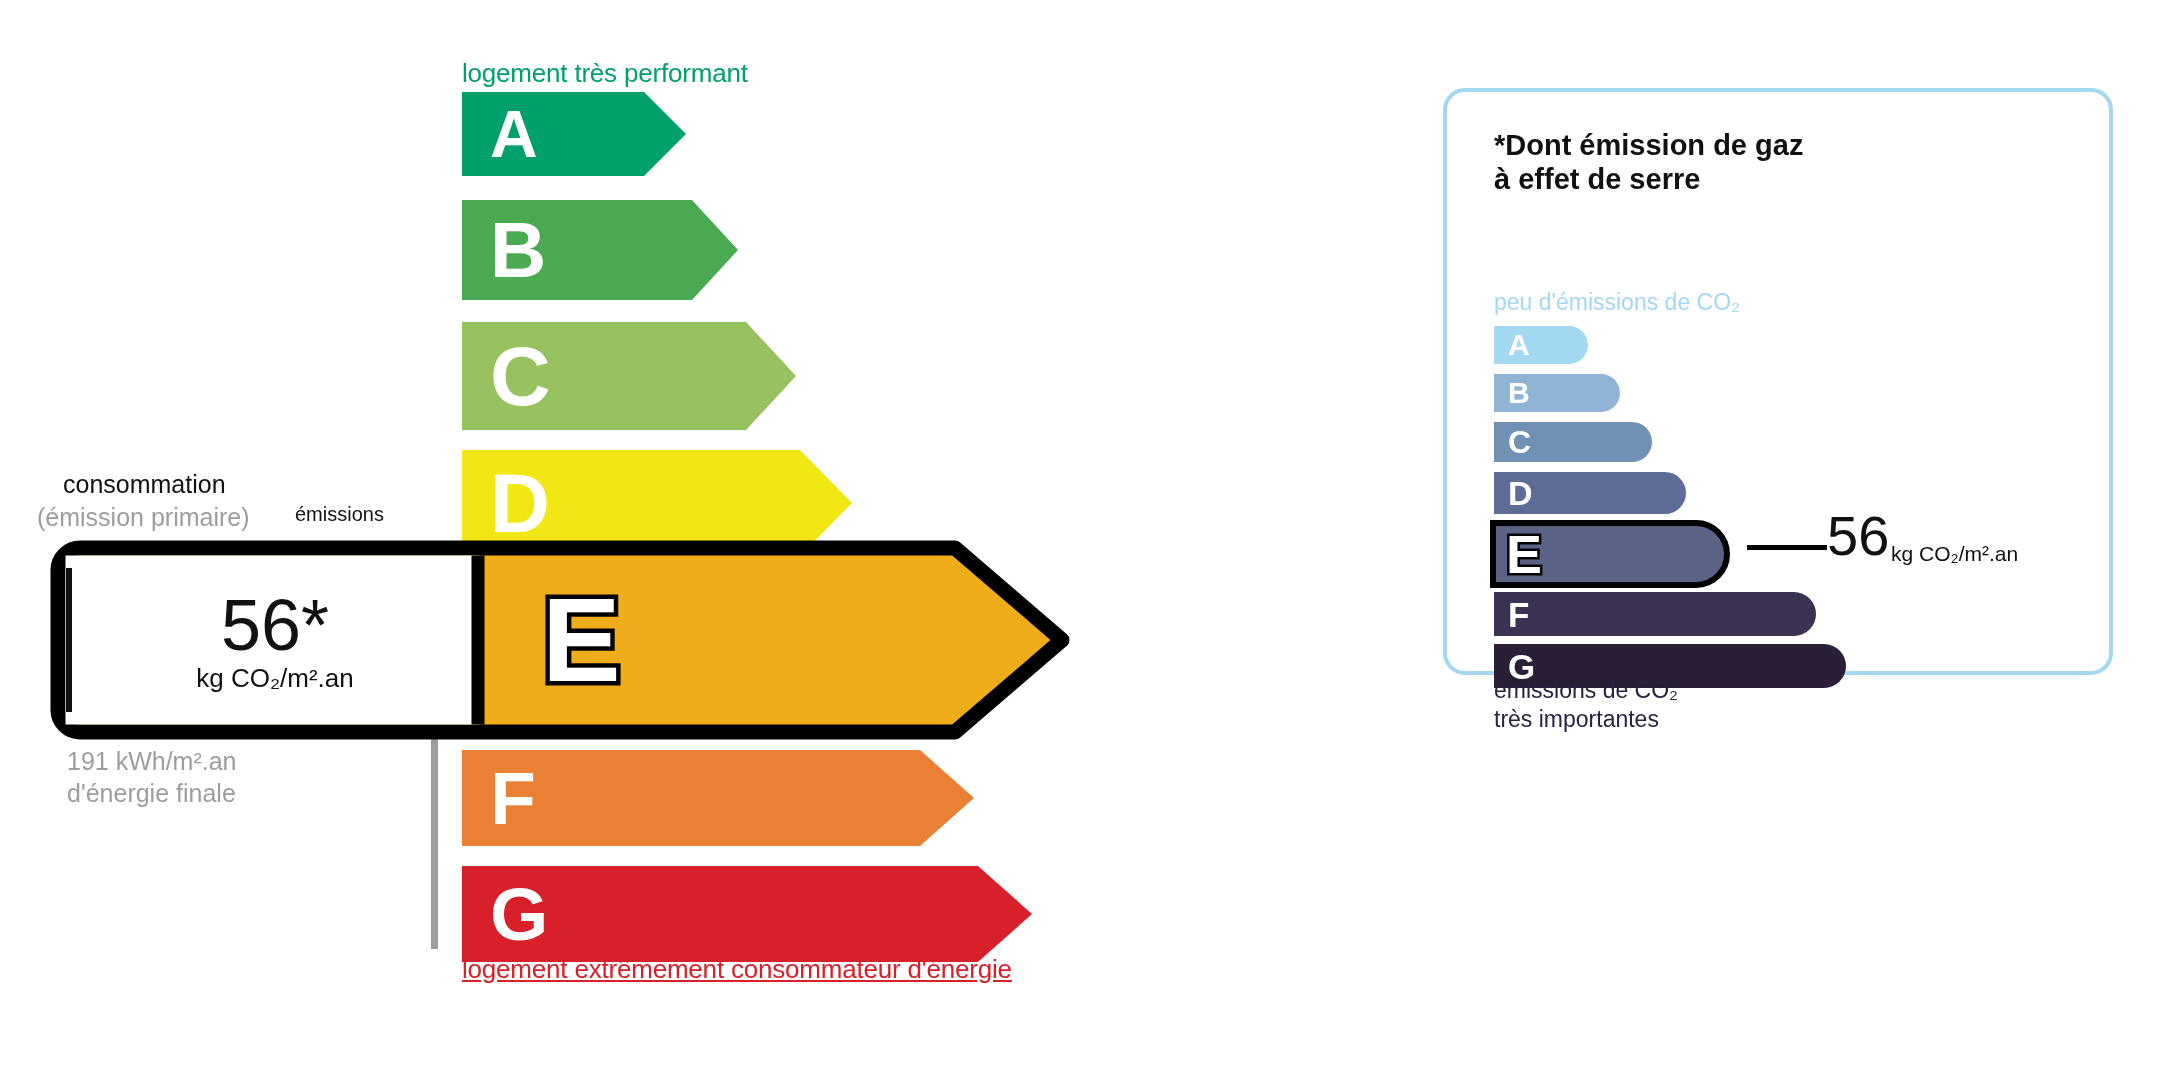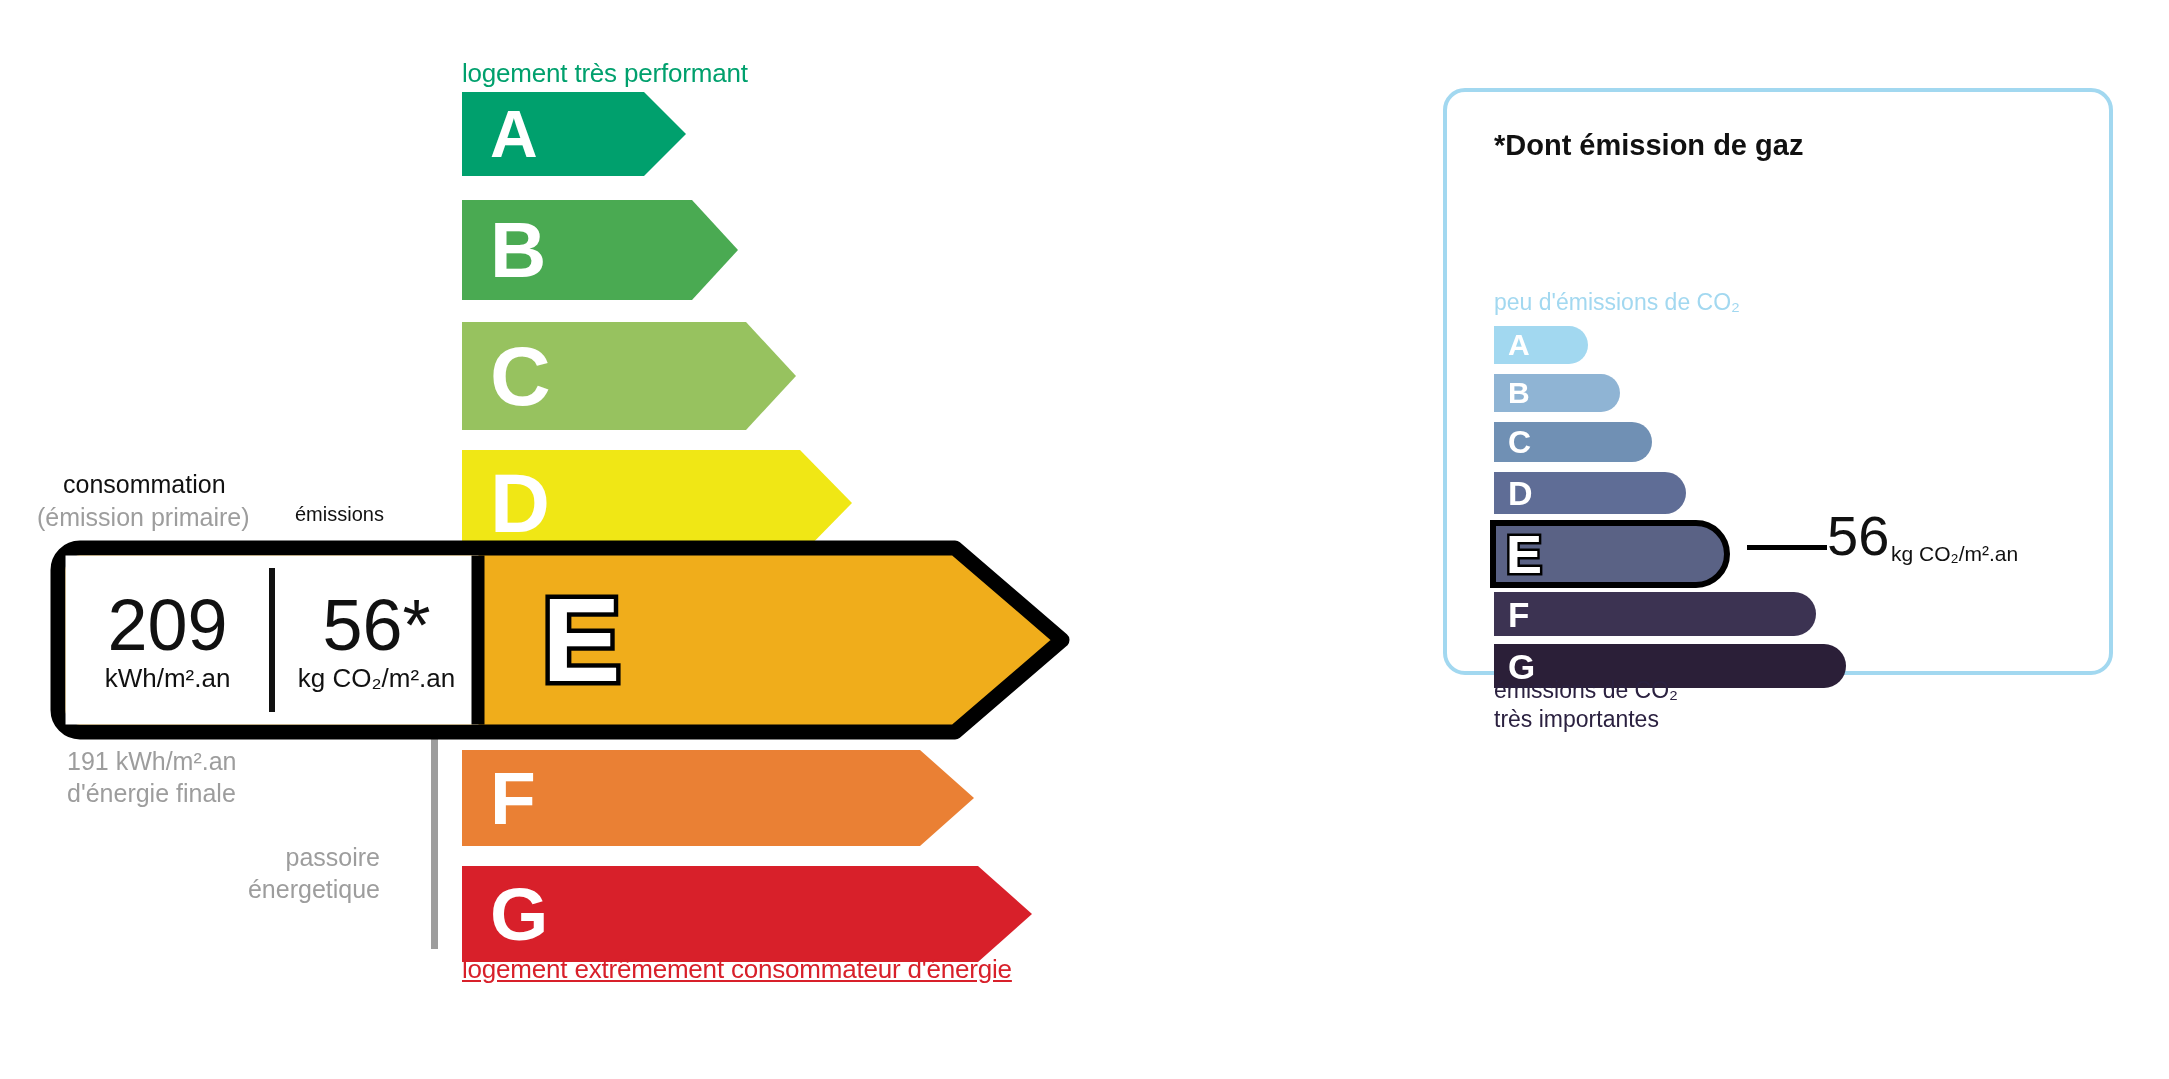--- a/index.html
+++ b/index.html
@@ -258,55 +258,48 @@
                  L 1012,100
                  L 905,192
                  L 30,192
                  A 22,22 0 0 1 8,170
                  Z" fill="#f0ad1b" stroke="#000000" stroke-width="15" stroke-linejoin="round"></path>
         <rect x="15.5" y="15.5" width="413" height="169" fill="#ffffff"></rect>
         <line x1="428" y1="15.5" x2="428" y2="184.5" stroke="#000000" stroke-width="13"></line>
       </svg>
 
       <div class="value-box">
-        <div class="vcell">
-          <div class="vnum">209</div>
-          <div class="vunit">kWh/m².an</div>
-        </div>
         <div class="vdiv"></div>
         <div class="vcell">
           <div class="vnum">56*</div>
           <div class="vunit">kg CO₂/m².an</div>
         </div>
       </div>
 
       <div class="e-letter">E</div>
     </div>
 
     <div class="lab-conso">consommation</div>
     <div class="lab-conso-sub">(émission primaire)</div>
     <div class="lab-emissions">émissions</div>
 
     <div class="lab-final">
       <div>191 kWh/m².an</div>
       <div>d'énergie finale</div>
     </div>
 
-    <div class="lab-passoire">
-      <div>passoire</div>
-      <div>énergetique</div>
-    </div>
     <div class="passoire-bar"></div>
 
     <div class="bottom-caption">logement extrêmement consommateur d'énergie</div>
   </div>
 
   <div id="ges-card">
     <div class="ges-title">
       <div>*Dont émission de gaz</div>
+      <div>à effet de serre</div>
     </div>
 
     <div class="ges-top-caption">peu d'émissions de CO₂</div>
 
     <div id="ges-rows">
         <div class="grow" style="top: 234px; width: 94px; height: 38px; background: rgb(162, 216, 240); border-radius: 0px 19px 19px 0px;">
           <span class="gletter" style="font-size: 30px;">A</span>
         </div>
         <div class="grow" style="top: 282px; width: 126px; height: 38px; background: rgb(143, 180, 212); border-radius: 0px 19px 19px 0px;">
           <span class="gletter" style="font-size: 30px;">B</span>

